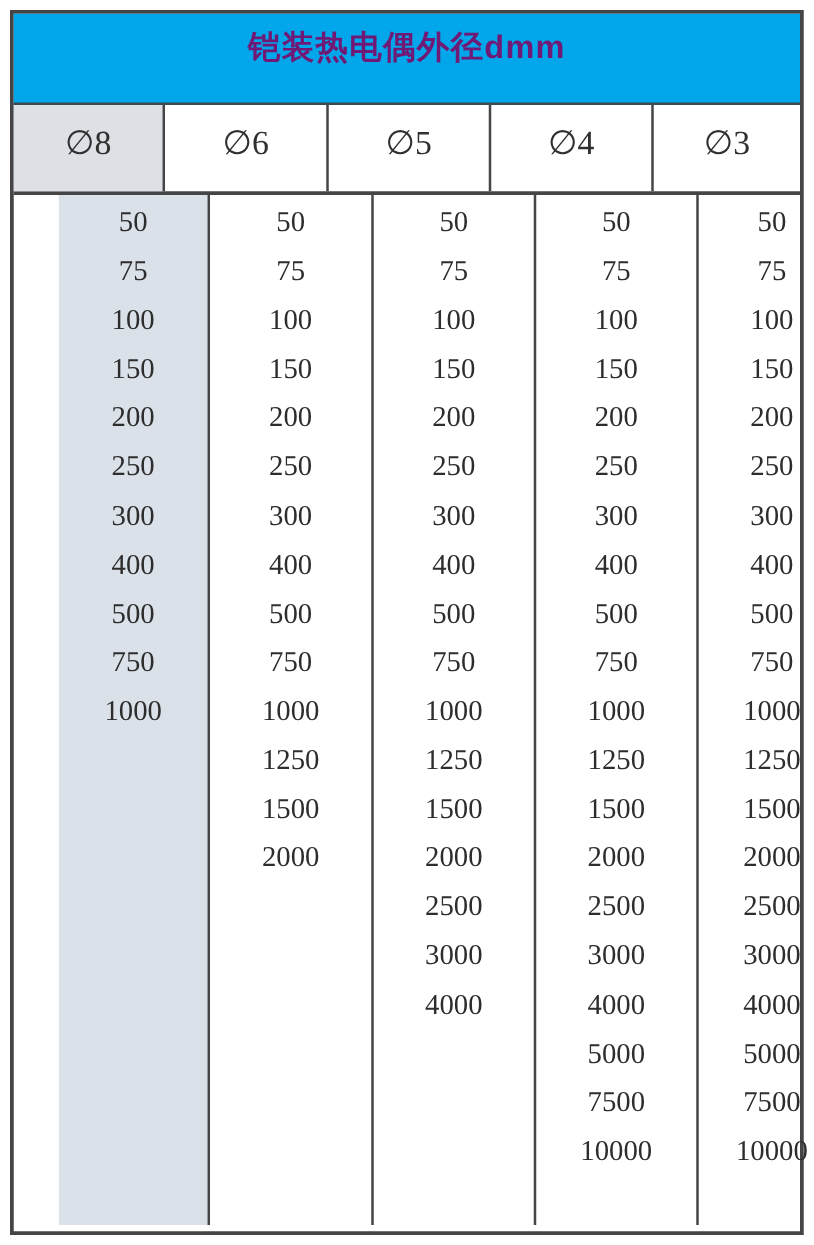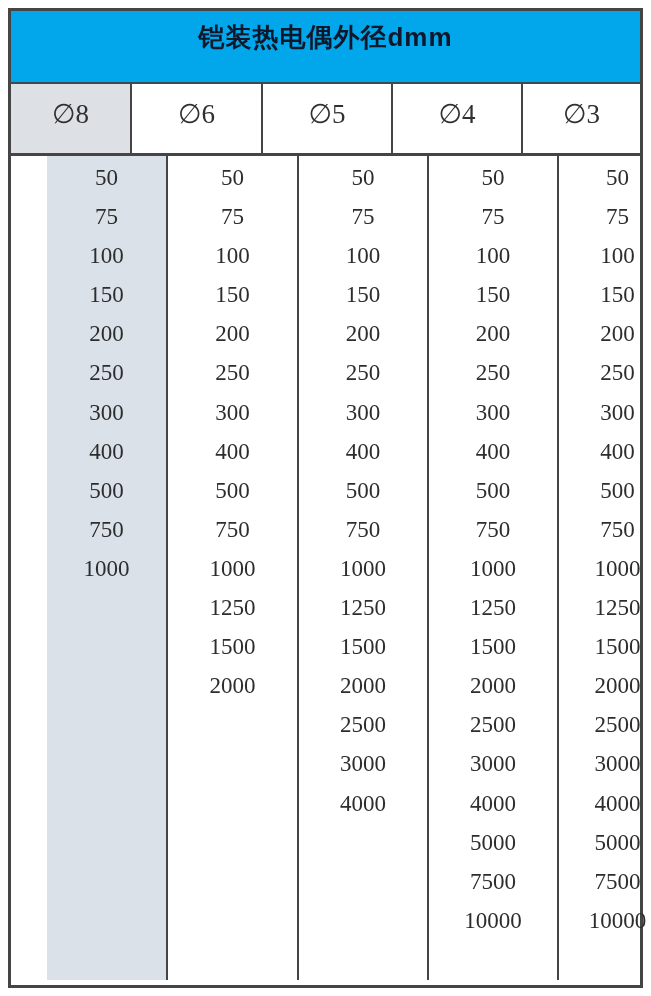--- a/index.html
+++ b/index.html
@@ -25,21 +25,21 @@
     box-sizing: border-box;
     background: #01a7ea;
     border-bottom: 2px solid #3c4a52;
     display: flex;
     justify-content: center;
     align-items: flex-start;
     padding-top: 9px;
     font-family: "Liberation Sans", sans-serif;
     font-weight: bold;
     font-size: 26px;
-    color: #0f172a;
+    color: #701a75;
     letter-spacing: 1px;
   }
   .header-row {
     display: grid;
     grid-template-columns: 119px 131px 130px 130px 119px;
     height: 72px;
     box-sizing: border-box;
     border-bottom: 3px solid #454545;
   }
   .hcell {

